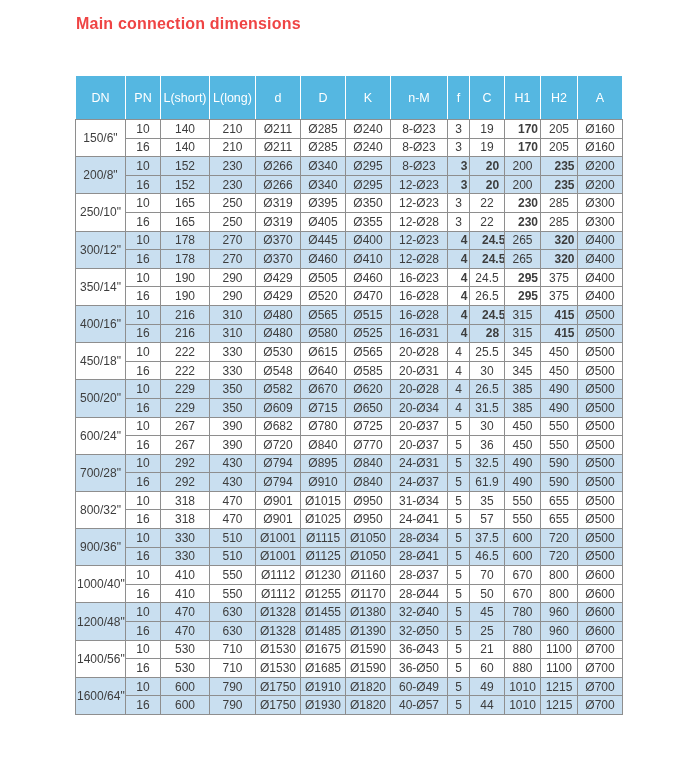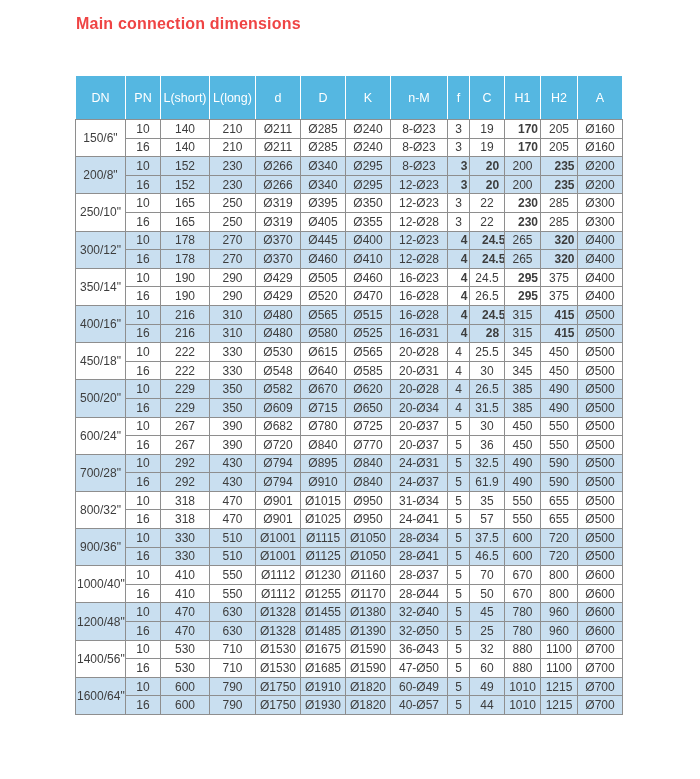--- a/index.html
+++ b/index.html
@@ -503,33 +503,33 @@
         <tr>
           <td rowspan="2" class="dn">1400/56"</td>
           <td>10</td>
           <td>530</td>
           <td>710</td>
           <td>Ø1530</td>
           <td>Ø1675</td>
           <td>Ø1590</td>
           <td>36-Ø43</td>
           <td>5</td>
-          <td>32</td>
+          <td>21</td>
           <td>880</td>
           <td>1100</td>
           <td>Ø700</td>
         </tr>
         <tr>
           <td>16</td>
           <td>530</td>
           <td>710</td>
           <td>Ø1530</td>
           <td>Ø1685</td>
           <td>Ø1590</td>
-          <td>47-Ø50</td>
+          <td>36-Ø50</td>
           <td>5</td>
           <td>60</td>
           <td>880</td>
           <td>1100</td>
           <td>Ø700</td>
         </tr>
         <tr class="shaded">
           <td rowspan="2" class="dn">1600/64"</td>
           <td>10</td>
           <td>600</td>

